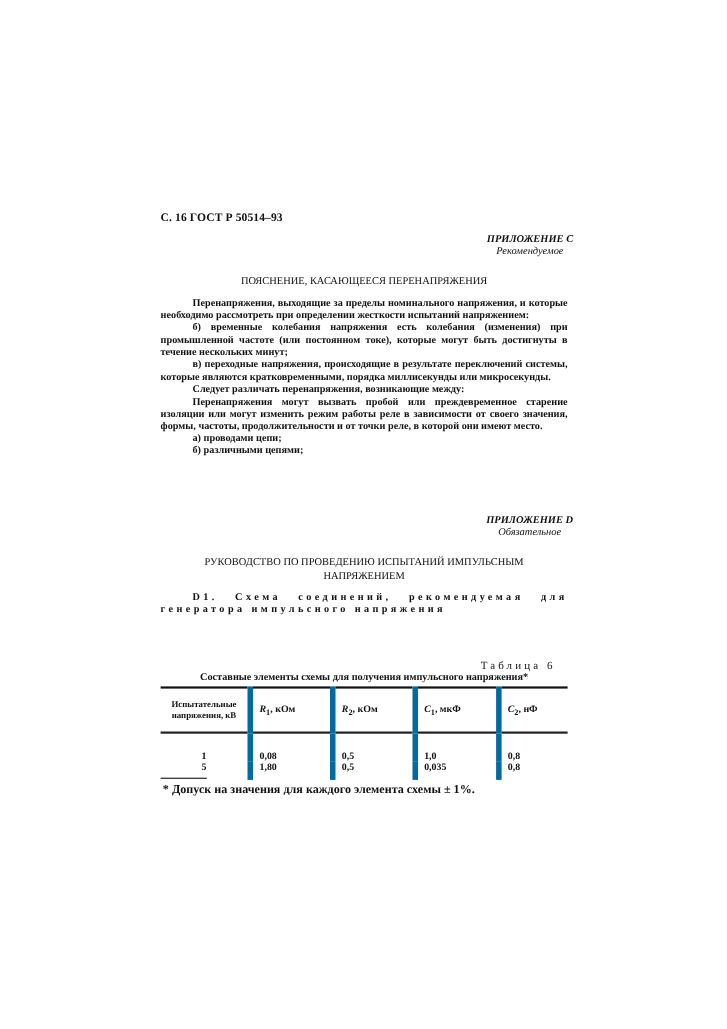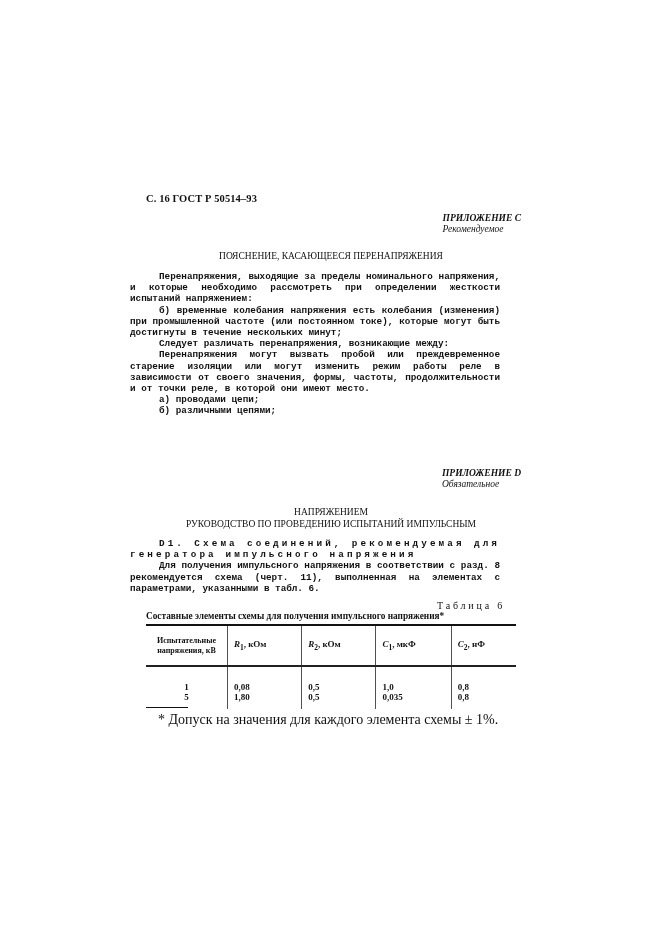--- a/index.html
+++ b/index.html
@@ -3,82 +3,82 @@
 <meta charset="utf-8">
 <style>
   html, body { margin:0; padding:0; }
   body {
     width:661px; height:935px; background:#ffffff; position:relative; overflow:hidden;
     font-family:"Liberation Serif","DejaVu Serif",serif; color:#111;
   }
   .page { position:absolute; left:0; top:0; width:661px; height:935px; }
   .abs { position:absolute; }
   .header { left:146px; top:193px; font-size:10.5px; font-weight:bold; letter-spacing:0.1px; }
-  .appx { right:140px; text-align:left; font-style:italic; font-size:9.5px; line-height:11px; }
+  .appx { right:140px; text-align:center; font-style:italic; font-size:9.5px; line-height:11px; }
   .appx .t { font-weight:bold; font-style:italic; }
   .title { left:146px; width:370px; text-align:center; font-weight:normal; font-size:9.5px; line-height:11.5px; }
-  .body { left:130px; width:370px; font-size:9.3px; line-height:11.2px; text-align:justify; font-weight:bold;font-family:Liberation Mono, monospace; }
+  .body { left:146px; width:370px; font-size:9.3px; line-height:11.2px; text-align:justify; font-weight:bold; }
   .body p { margin:0; }
   .ind { text-indent:29px; }
   .li { padding-left:29px; }
   .spaced { letter-spacing:3.1px; }
   .tbl-label { right:156px; top:600px; font-size:10px; letter-spacing:2.8px; font-weight:normal;}
-  .tbl-cap { left:146px; width:370px; top:611px; text-align:left; font-size:9.3px; font-weight:bold; }
+  .tbl-cap { left:146px; width:370px; top:611px; text-align:center; font-size:9.3px; font-weight:bold; }
   table.t6 {
     position:absolute; left:146px; top:624px; width:370px; border-collapse:collapse;
     font-size:9px; font-weight:bold;
   }
-  table.t6 th, table.t6 td { border-left:1px solid #0369a1; padding:0 6px; vertical-align:top; }
+  table.t6 th, table.t6 td { border-left:5px solid #0369a1; padding:0 6px; vertical-align:top; }
   table.t6 th:first-child, table.t6 td:first-child { border-left:none; text-align:center; }
   table.t6 thead tr { border-top:2px solid #111; border-bottom:2px solid #222; height:41px; }
   table.t6 th { text-align:left; vertical-align:middle; font-weight:bold; line-height:10px; }
   table.t6 th:first-child { font-size:8px; }
   table.t6 th i { font-style:italic; }
   table.t6 tbody td { line-height:10px; }
   table.t6 tbody tr:first-child td { padding-top:15px; }
   table.t6 tbody tr:last-child td { padding-bottom:7px; }
   .footline { left:146px; top:707px; width:42px; border-top:1.5px solid #111; }
-  .footnote { left:158px; top:712px; font-size:14px; font-weight:normal; }
+  .footnote { left:148px; top:712px; font-size:11px; font-weight:bold; }
 </style>
 </head>
 <body>
 
 <div class="page">
 
   <div class="abs header">С. 16 ГОСТ Р 50514–93</div>
 
   <div class="abs appx" style="top:213px;">
     <div class="t">ПРИЛОЖЕНИЕ С</div>
     <div>Рекомендуемое</div>
   </div>
 
   <div class="abs title" style="top:251px;">ПОЯСНЕНИЕ, КАСАЮЩЕЕСЯ ПЕРЕНАПРЯЖЕНИЯ</div>
 
   <div class="abs body" style="top:271px;">
     <p class="ind">Перенапряжения, выходящие за  пределы номинального напряжения, и которые необходимо рассмотреть при определении жесткости испытаний напряжением:</p>
     <p class="ind">б)  временные колебания напряжения есть колебания (изменения) при промышленной частоте (или постоянном токе), которые могут быть достигнуты в течение нескольких минут;</p>
+    <p class="ind">в) переходные напряжения, происходящие в результате переключений системы, которые являются кратковременными, порядка миллисекунды или микросекунды.</p>
     <p class="ind">Следует различать перенапряжения, возникающие между:</p>
     <p class="ind">Перенапряжения могут  вызвать пробой или преждевременное старение изоляции  или  могут изменить режим  работы реле в зависимости от своего значения, формы, частоты,  продолжительности и  от точки  реле, в которой они имеют место.</p>
     <p class="li">а) проводами цепи;</p>
     <p class="li">б) различными цепями;</p>
   </div>
 
   <div class="abs appx" style="top:468px;">
     <div class="t">ПРИЛОЖЕНИЕ D</div>
     <div>Обязательное</div>
   </div>
 
   <div class="abs title" style="top:507px;">
+    <div>РУКОВОДСТВО ПО ПРОВЕДЕНИЮ ИСПЫТАНИЙ ИМПУЛЬСНЫМ</div>
     <div>НАПРЯЖЕНИЕМ</div>
-    <div>РУКОВОДСТВО ПО ПРОВЕДЕНИЮ ИСПЫТАНИЙ ИМПУЛЬСНЫМ</div>
   </div>
 
   <div class="abs body" style="top:538px;">
     <p class="ind spaced">D1. Схема соединений, рекомендуемая для генератора импульсного напряжения</p>
-    <p class="ind">Для получения импульсного  напряжения в соответствии с разд. 8 рекомендуется схема  (черт. 11), выполненная на  элементах с параметрами, указанными в табл. 6.</p>
   </div>
 
   <div class="abs tbl-label">Таблица 6</div>
   <div class="abs tbl-cap">Составные элементы схемы для получения импульсного  напряжения*</div>
 
   <table class="t6">
     <thead>
       <tr>
         <th style="width:22%;">Испытательные напряжения, кВ</th>
         <th><i>R</i><sub>1</sub><span>, кОм</span></th>

